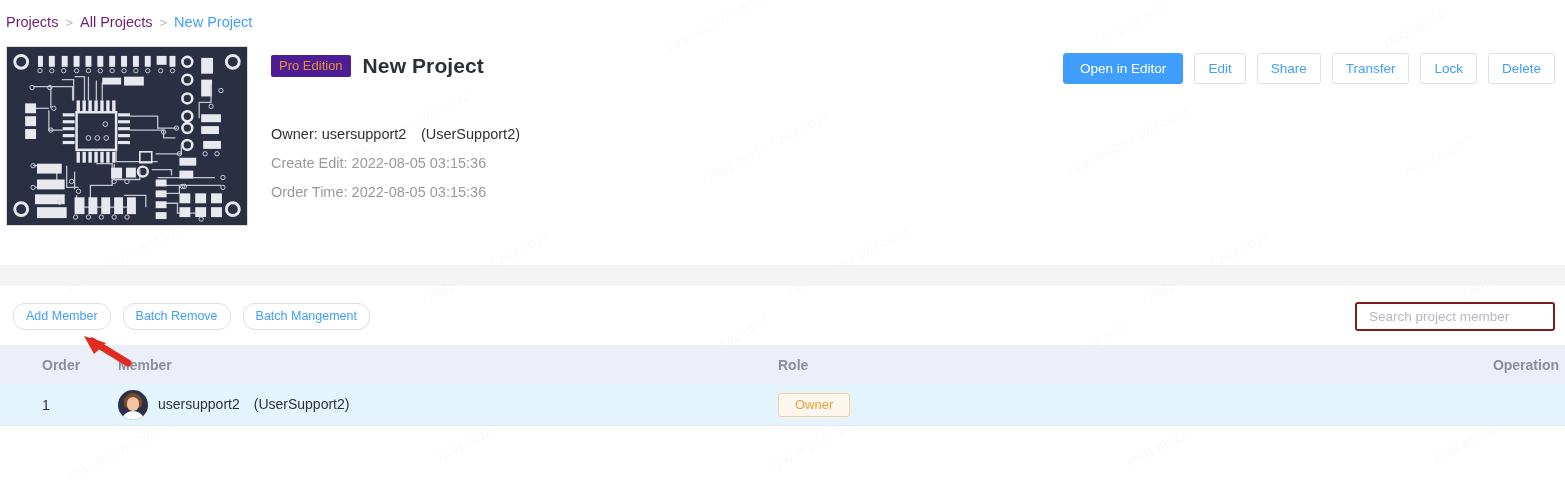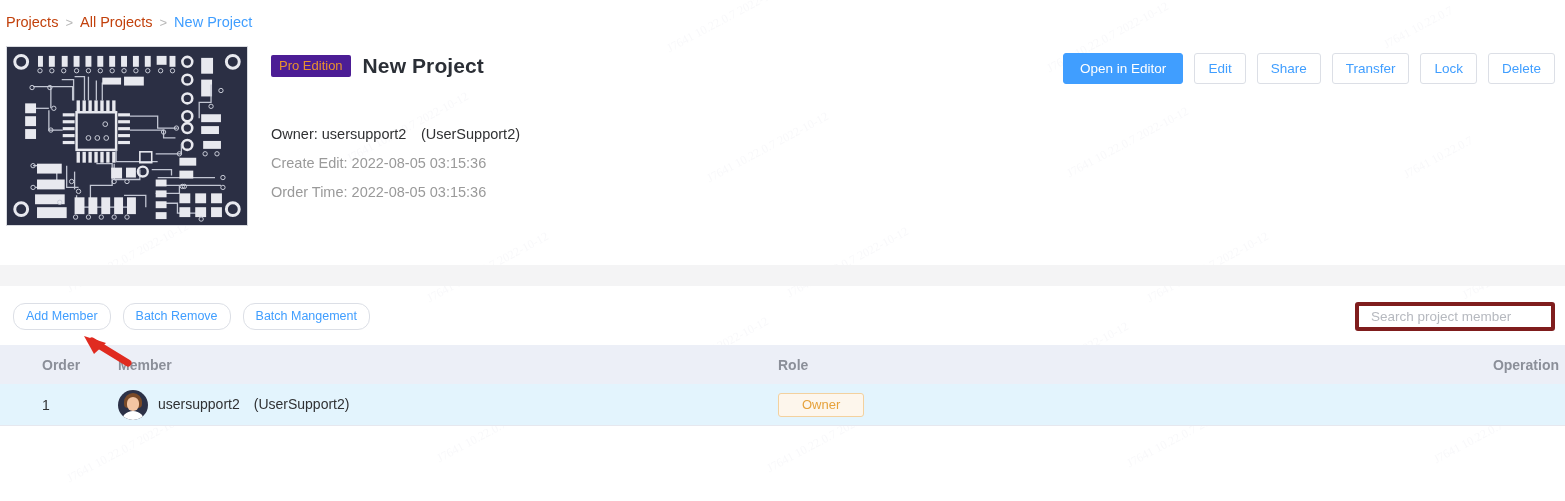--- a/index.html
+++ b/index.html
@@ -28,21 +28,21 @@
   }
 
   
   .breadcrumb {
     position: absolute; left: 6px; top: 14px;
     font-size: 14.5px; color: #808080;
     display: flex; align-items: center; gap: 7px;
     z-index: 10;
   }
   .bc-sep { color: #b9b9b9; font-size: 13px; }
-  .bc-link { color: #c2410c; cursor: pointer; }
+  .bc-link { color: #701a75; cursor: pointer; }
   .bc-current { color: #409eff; cursor: pointer; }
 
   
   .thumb {
     position: absolute; left: 6px; top: 46px;
     width: 242px; height: 180px;
     background: #2b2f44;
     border: 1px solid #d9dbe0;
     overflow: hidden;
     z-index: 10;
@@ -127,21 +127,21 @@
     font-family: "Liberation Sans", sans-serif;
     font-size: 12.5px; color: #409eff;
     background: #ffffff; border: 1px solid #dcdfe6;
     border-radius: 12px; height: 27px; padding: 0 12px;
     cursor: pointer; line-height: 25px; white-space: nowrap;
   }
   .search-wrap { margin-left: auto; margin-right: 10px; }
   .search-input {
     font-family: "Liberation Sans", sans-serif;
     width: 200px; height: 29px;
-    border: 4px solid #7f1d1d; border-radius: 3px;
+    border: 2px solid #7f1d1d; border-radius: 3px;
     padding: 0 12px; font-size: 13.5px; color: #606266;
     outline: none; background: #fff;
   }
   .search-input::placeholder { color: #b6b9bf; }
 
   
   .table { position: absolute; left: 0; top: 345px; width: 100%; z-index: 10; }
   .thead {
     display: flex; align-items: center;
     height: 39px; background: #eceff7;
@@ -177,21 +177,21 @@
   }
   .avatar .body {
     position: absolute; left: 3px; bottom: -5px;
     width: 24px; height: 14px;
     background: #ffffff; border-radius: 12px 12px 0 0;
   }
   .owner-badge {
     display: inline-block;
     background: #fdf6ec; border: 1px solid #f3d19e;
     color: #e6a23c; font-size: 13px;
-    padding: 4px 23px 5px; border-radius: 3px; line-height: 1;
+    padding: 4px 16px 5px; border-radius: 3px; line-height: 1;
   }
 
   
   .arrow { position: absolute; left: 70px; top: 330px; z-index: 30; pointer-events: none; }
 </style>
 </head>
 <body>
 
 <div class="page">
 

